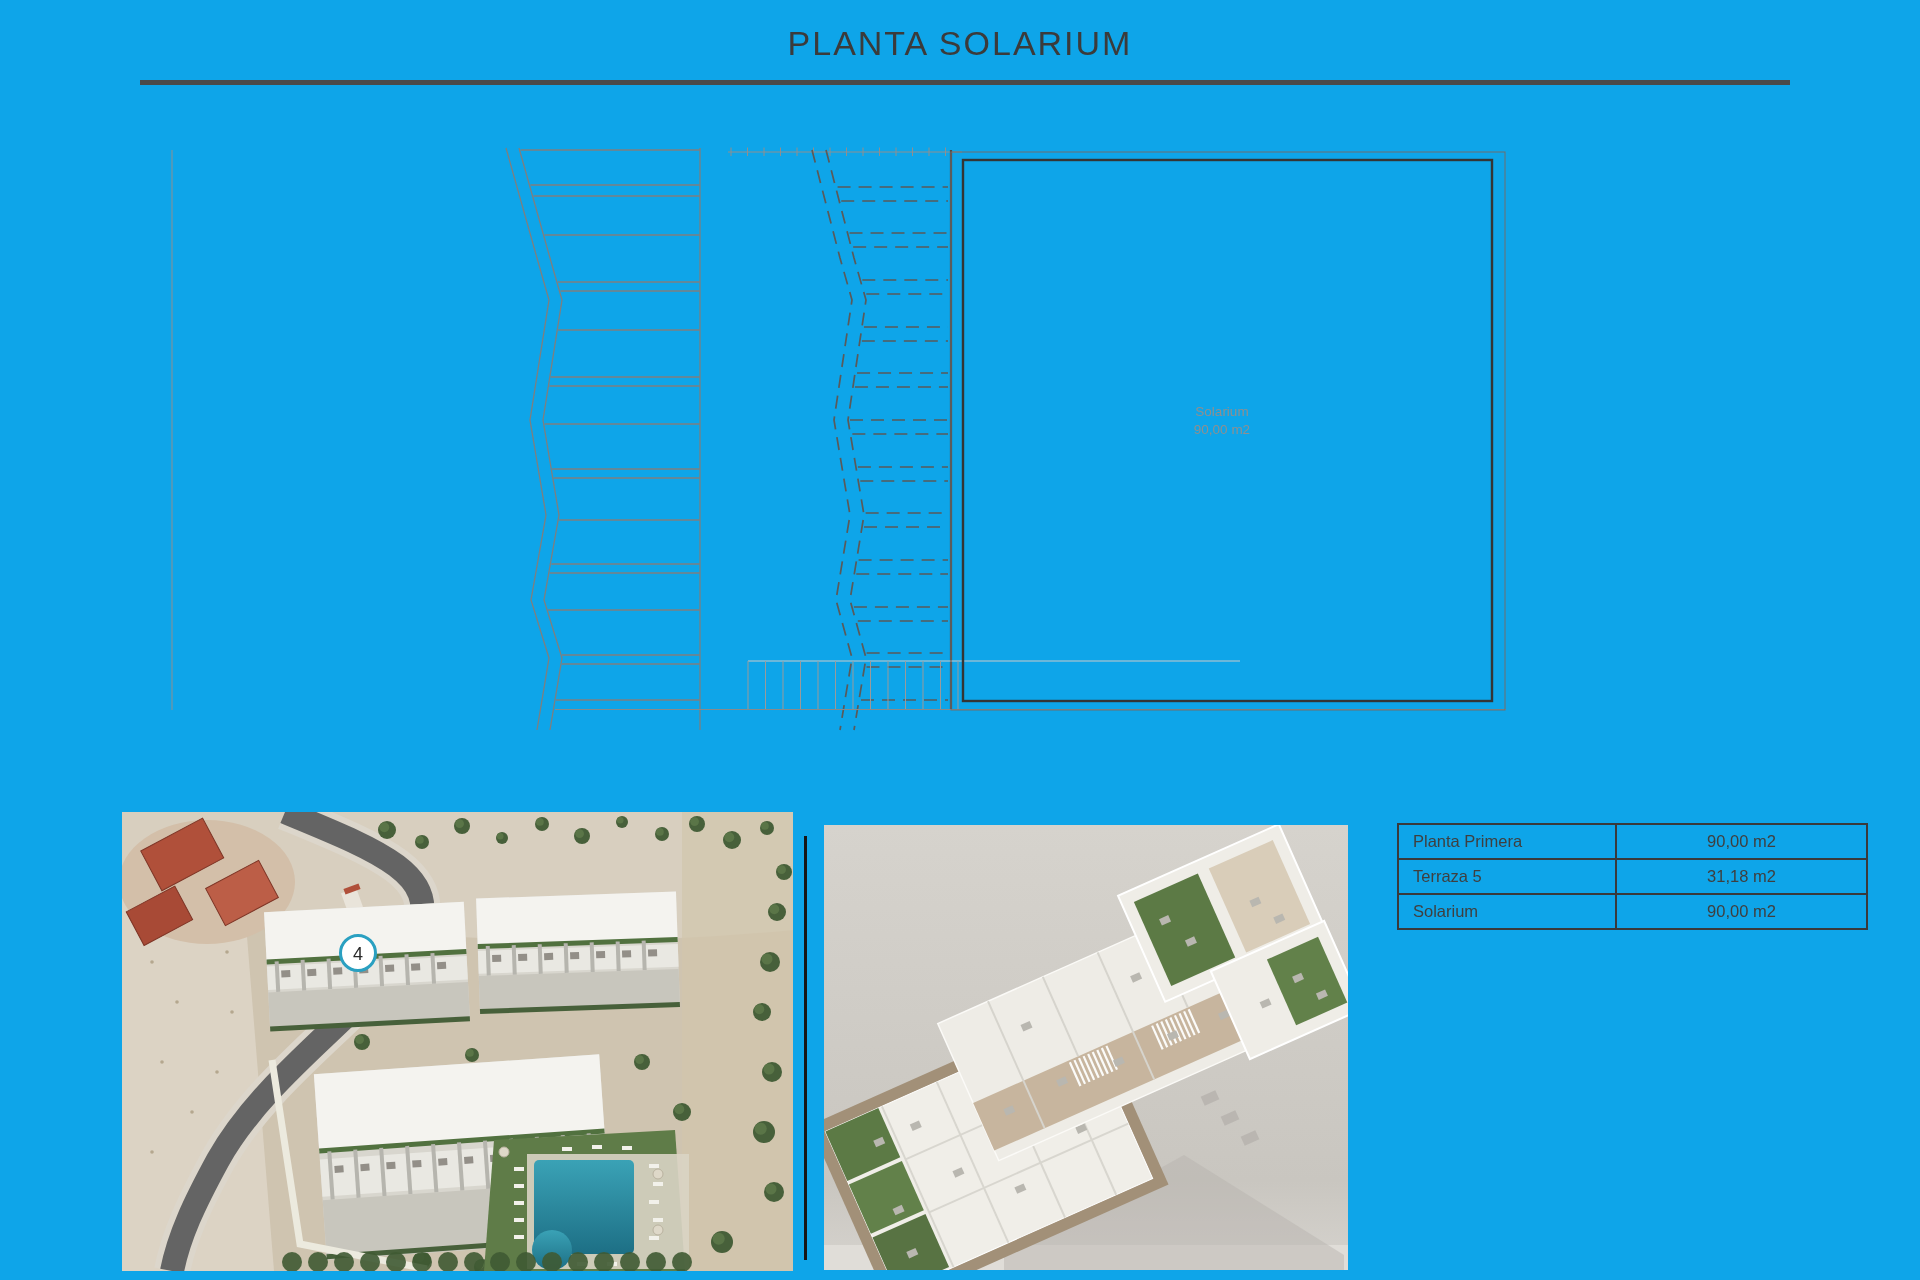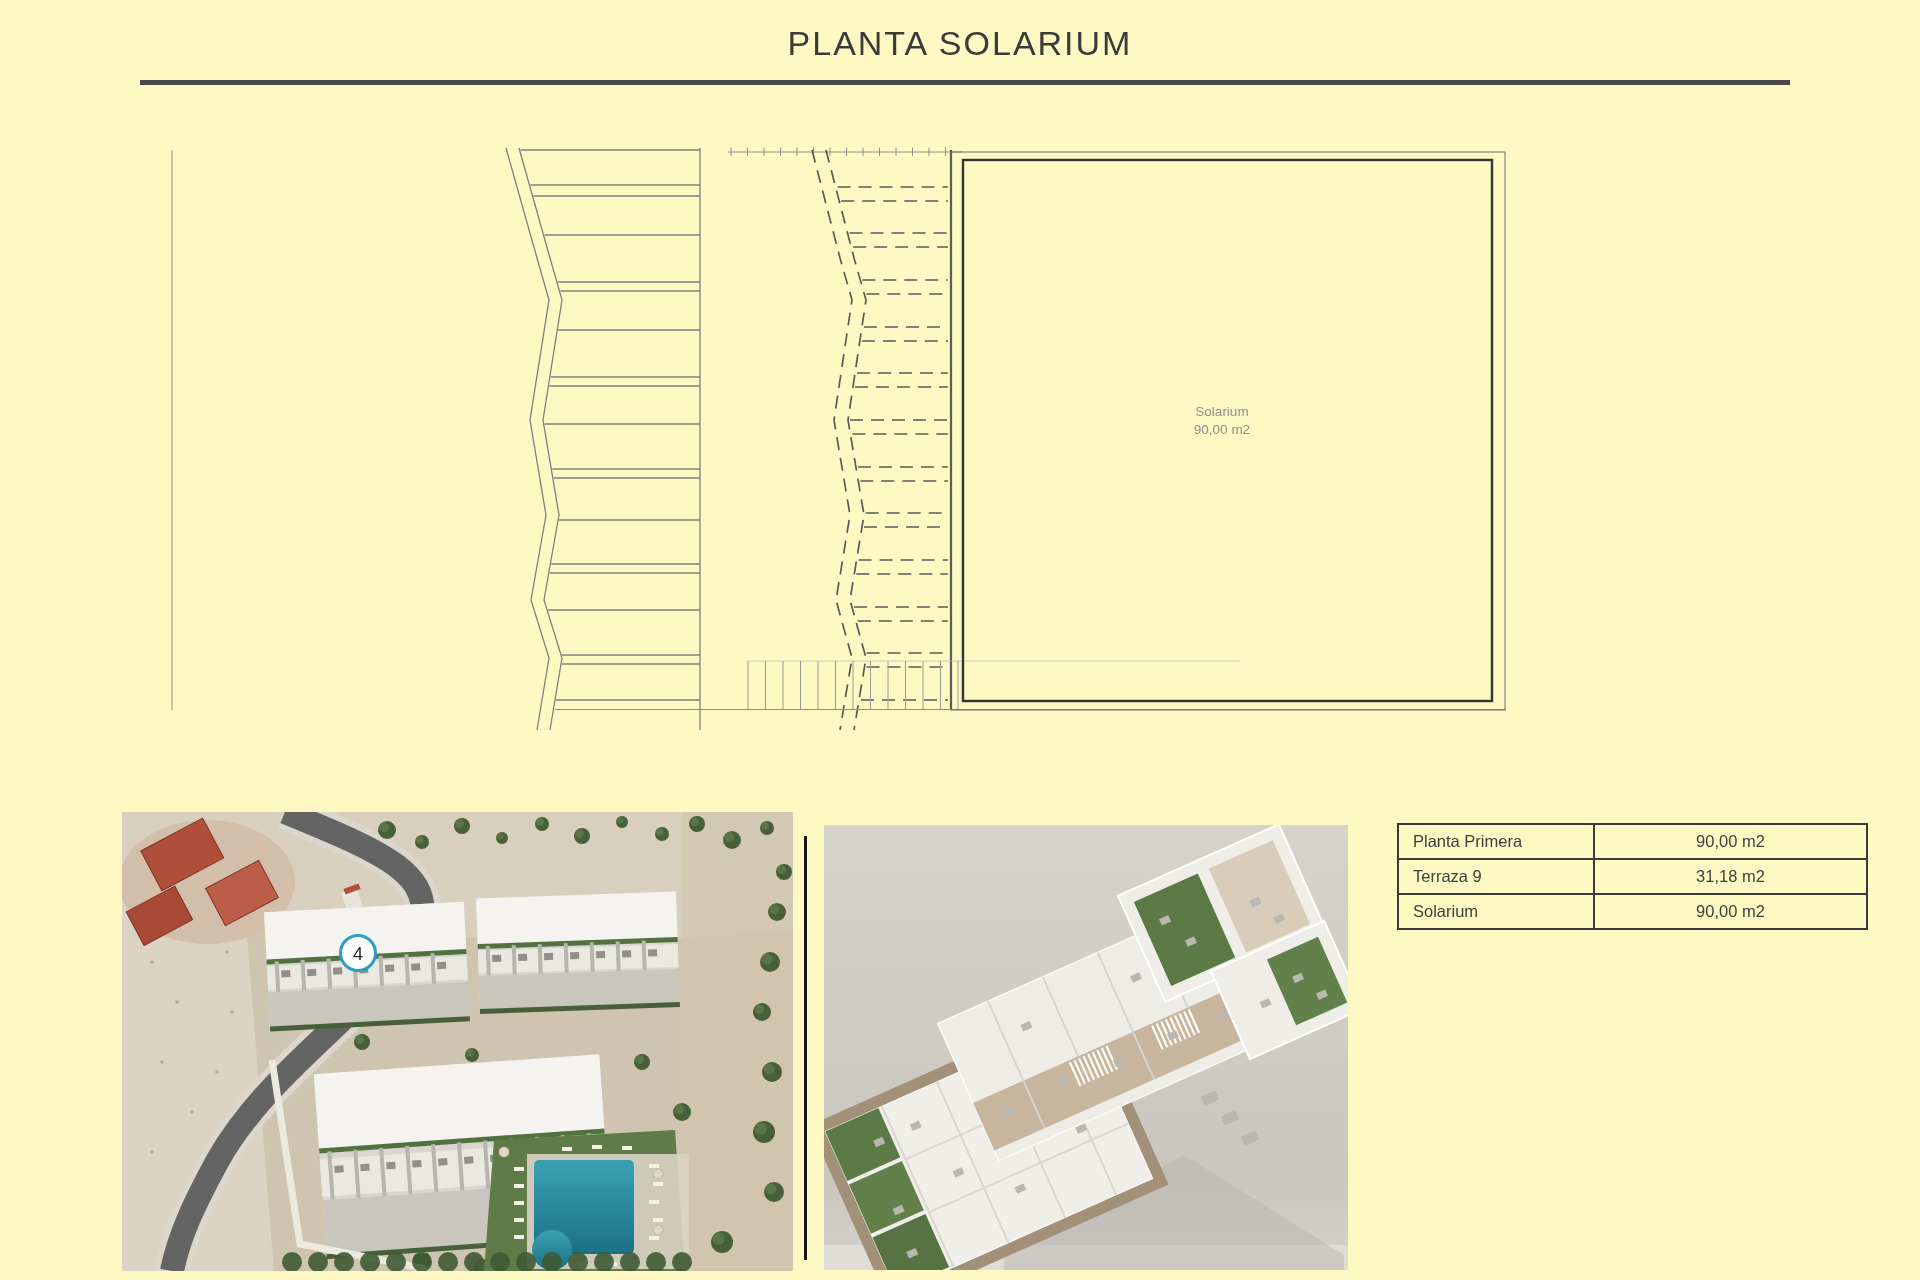--- a/index.html
+++ b/index.html
@@ -1,17 +1,17 @@
 <!DOCTYPE html>
 <html><head>
 <meta charset="utf-8">
 <style>
   html,body{margin:0;padding:0;background:#ffffff;}
   body{font-family:"Liberation Sans", sans-serif; color:#3e3e3e;}
-  #page{position:relative;width:1920px;height:1280px;background:#fef9c3;overflow:hidden;}
+  #page{position:relative;width:1920px;height:1280px;background:#0ea5e9;overflow:hidden;}
 
   
   #title{position:absolute;left:0;top:24px;width:1920px;text-align:center;
          font-size:34px;font-weight:300;letter-spacing:2px;color:#3b3b3b;}
   #title-rule{position:absolute;left:140px;top:80px;width:1650px;height:5px;background:#4a4a4a;}
 
   
   #plan-svg{position:absolute;left:150px;top:135px;}
   .plan-text{fill:#8f8f8f;font-size:13.5px;}
 
@@ -20,21 +20,21 @@
   #divider{position:absolute;left:804px;top:836px;width:3px;height:424px;background:#161616;}
   #render-svg{position:absolute;left:824px;top:825px;}
 
   
   #surfaces{position:absolute;left:1397px;top:819px;width:471px;}
   #surfaces .hdr{box-sizing:border-box;border:2px solid #3a3a3a;background:#e9e9e9;height:34px;
       display:flex;align-items:center;justify-content:center;font-size:21px;letter-spacing:1px;color:#3a3a3a;}
   #surfaces .body{box-sizing:border-box;border:2px solid #3a3a3a;margin-top:4px;}
   #surfaces .row{display:flex;height:33px;border-top:2px solid #3a3a3a;}
   #surfaces .row:first-child{border-top:none;}
-  #surfaces .cell-label{box-sizing:border-box;width:196px;border-right:2px solid #3a3a3a;
+  #surfaces .cell-label{box-sizing:border-box;width:218px;border-right:2px solid #3a3a3a;
       display:flex;align-items:center;padding-left:14px;font-size:16.5px;color:#3f3f3f;}
   #surfaces .cell-value{flex:1;display:flex;align-items:center;justify-content:center;font-size:16.5px;color:#3f3f3f;}
 </style>
 </head>
 <body>
 
 <div id="page">
 
   <div id="title">PLANTA SOLARIUM</div>
   <div id="title-rule"></div>
@@ -497,21 +497,21 @@
     </g>
   </svg>
 
   <div id="surfaces">
     <div class="body">
       <div class="row">
         <div class="cell-label">Planta Primera</div>
         <div class="cell-value">90,00 m2</div>
       </div>
       <div class="row">
-        <div class="cell-label">Terraza 9</div>
+        <div class="cell-label">Terraza 5</div>
         <div class="cell-value">31,18 m2</div>
       </div>
       <div class="row">
         <div class="cell-label">Solarium</div>
         <div class="cell-value">90,00 m2</div>
       </div>
     </div>
   </div>
 </div>
 

